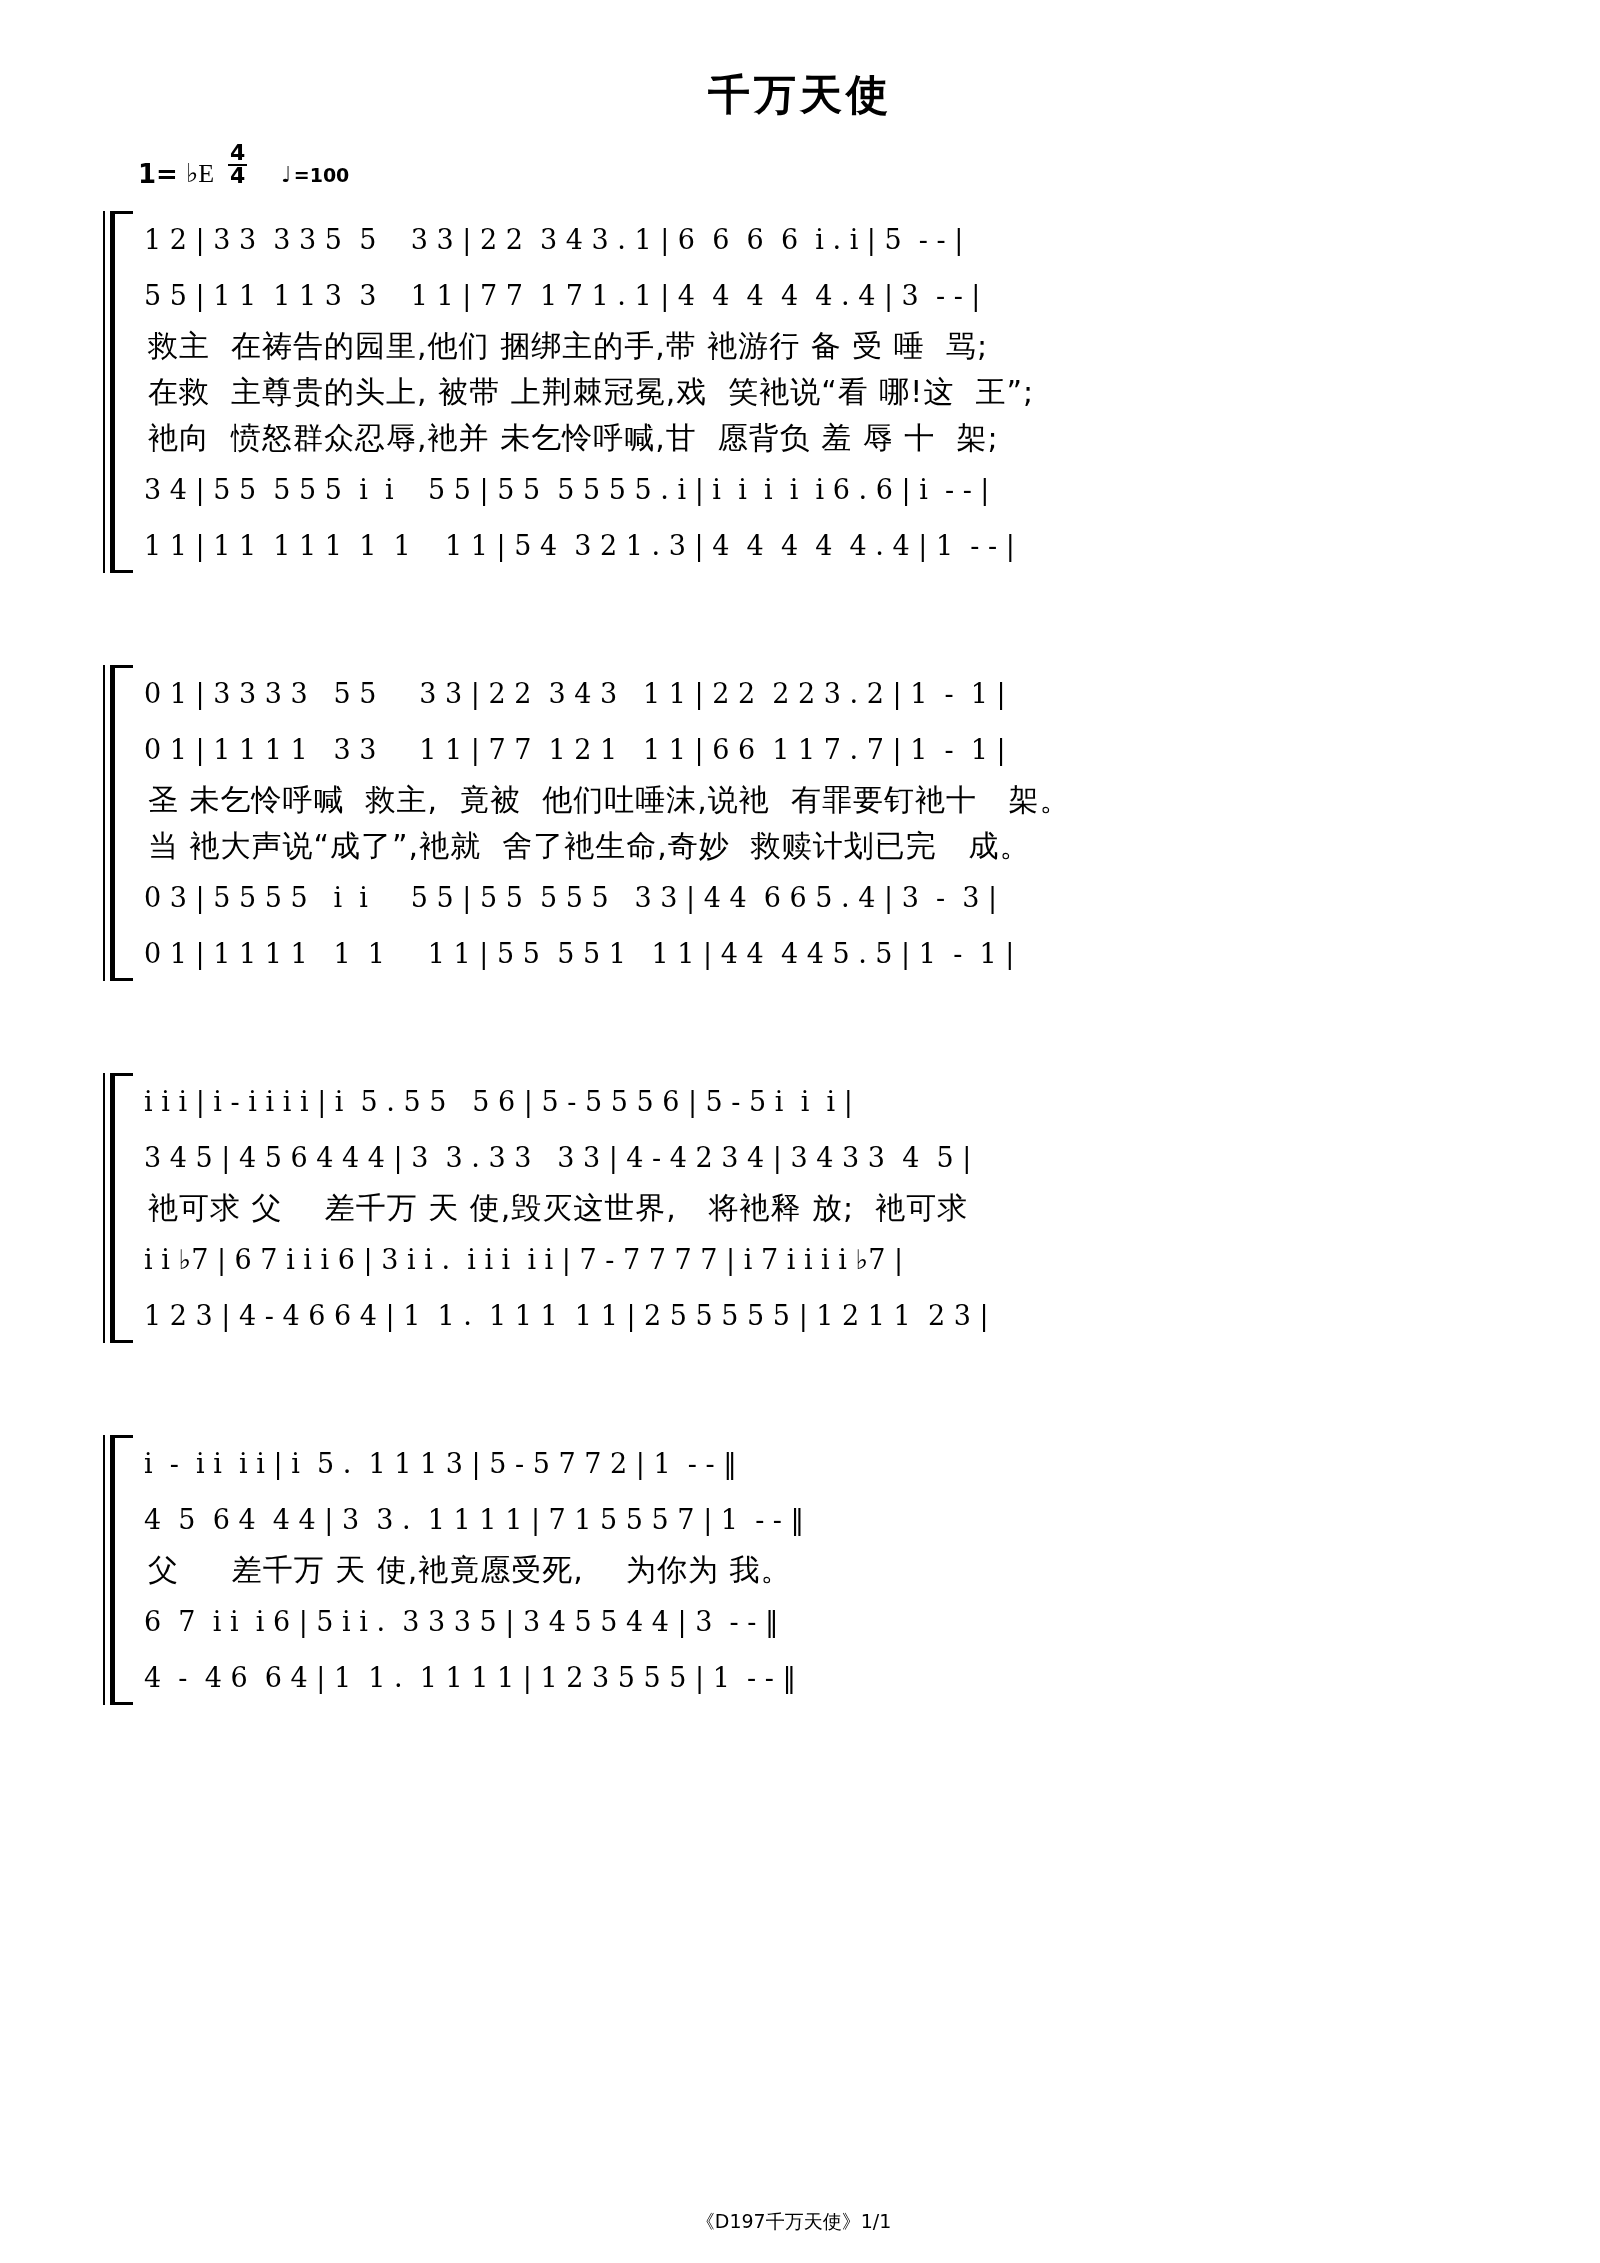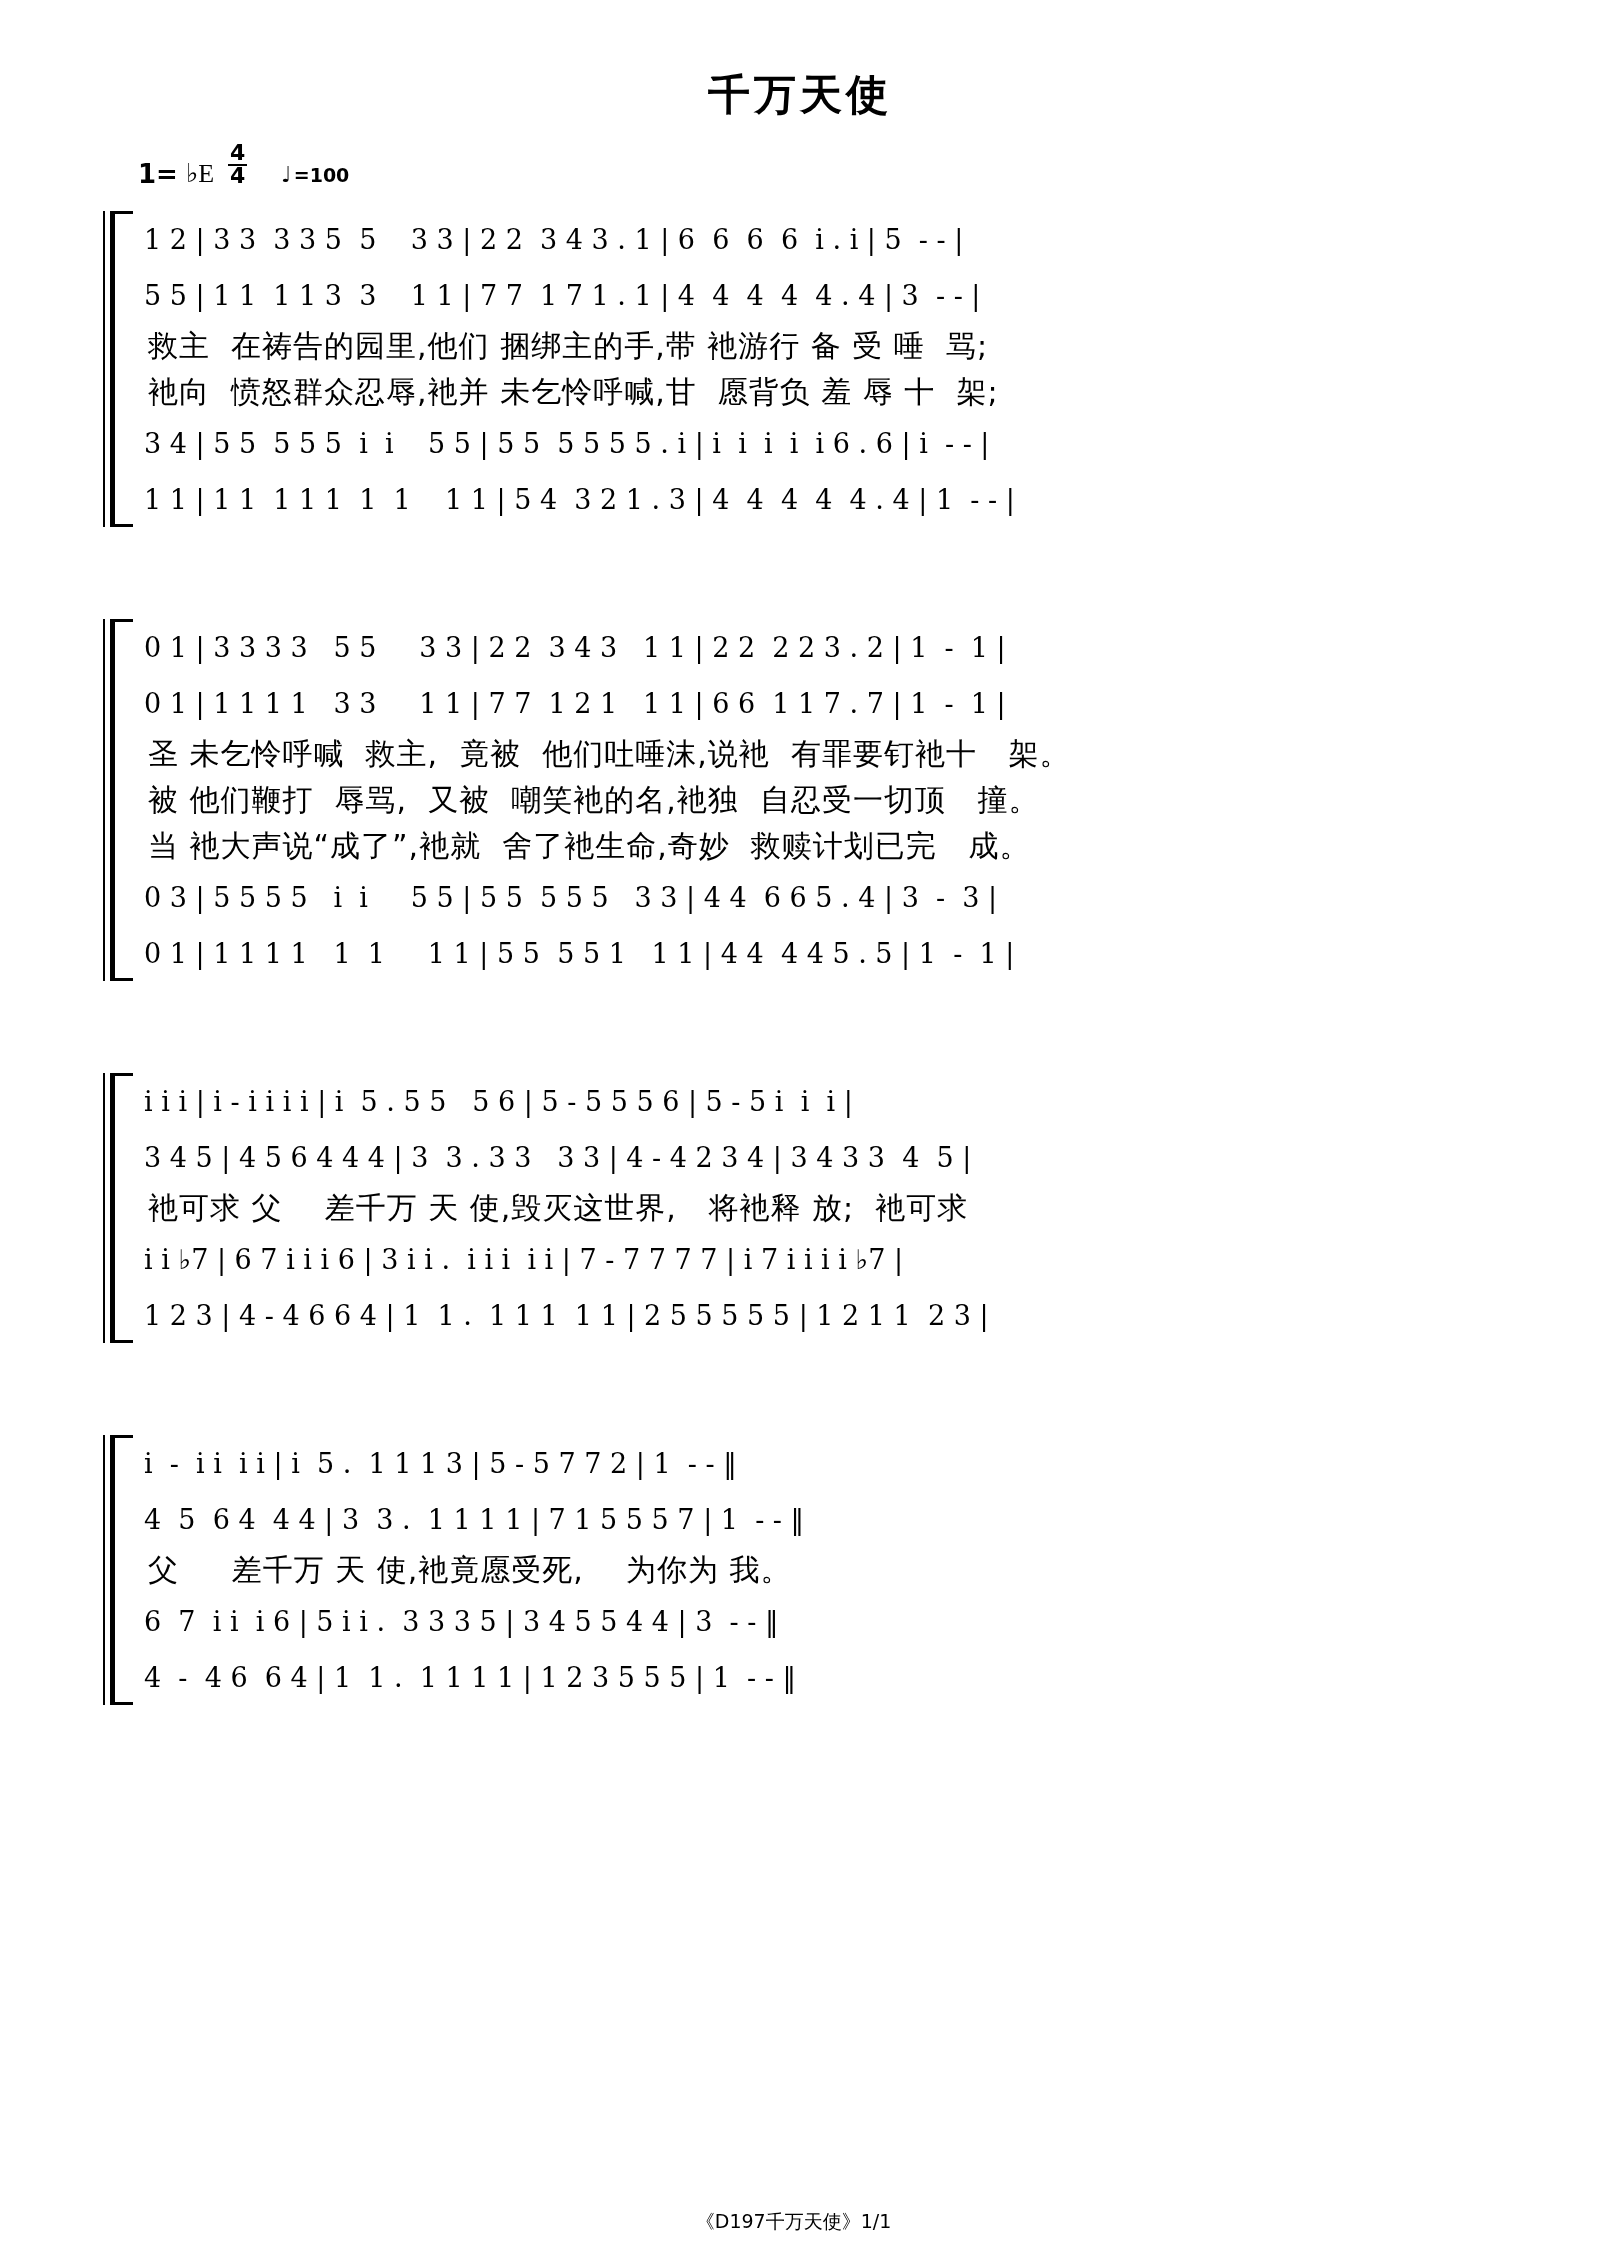--- a/index.html
+++ b/index.html
@@ -180,20 +180,23 @@
       <span class="notes">1 2 | 3 3  3 3 5  5    3 3 | 2 2  3 4 3 . 1 | 6  6  6  6  i . i | 5  - - |</span>
     </div>
     <div class="staffline">
       <span class="notes">5 5 | 1 1  1 1 3  3    1 1 | 7 7  1 7 1 . 1 | 4  4  4  4  4 . 4 | 3  - - |</span>
     </div>
 
     <div class="lyricline">
       <span class="lyr">救主  在祷告的园里,他们 捆绑主的手,带 衪游行 备 受 唾  骂;</span>
     </div>
     <div class="lyricline">
+      <span class="lyr">在救  主尊贵的头上, 被带 上荆棘冠冕,戏  笑衪说“看 哪!这  王”;</span>
+    </div>
+    <div class="lyricline">
       <span class="lyr">衪向  愤怒群众忍辱,衪并 未乞怜呼喊,甘  愿背负 羞 辱 十  架;</span>
     </div>
 
     <div class="staffline">
       <span class="notes">3 4 | 5 5  5 5 5  i  i    5 5 | 5 5  5 5 5 5 . i | i  i  i  i  i 6 . 6 | i  - - |</span>
     </div>
     <div class="staffline">
       <span class="notes">1 1 | 1 1  1 1 1  1  1    1 1 | 5 4  3 2 1 . 3 | 4  4  4  4  4 . 4 | 1  - - |</span>
     </div>
   </div>
@@ -203,23 +206,20 @@
 
     <div class="staffline">
       <span class="notes">0 1 | 3 3 3 3   5 5     3 3 | 2 2  3 4 3   1 1 | 2 2  2 2 3 . 2 | 1  -  1 |</span>
     </div>
     <div class="staffline">
       <span class="notes">0 1 | 1 1 1 1   3 3     1 1 | 7 7  1 2 1   1 1 | 6 6  1 1 7 . 7 | 1  -  1 |</span>
     </div>
 
     <div class="lyricline">
       <span class="lyr">圣 未乞怜呼喊  救主,  竟被  他们吐唾沫,说衪  有罪要钉衪十   架。</span>
-    </div>
-    <div class="lyricline">
-      <span class="lyr">被 他们鞭打  辱骂,  又被  嘲笑衪的名,衪独  自忍受一切顶   撞。</span>
     </div>
     <div class="lyricline">
       <span class="lyr">当 衪大声说“成了”,衪就  舍了衪生命,奇妙  救赎计划已完   成。</span>
     </div>
 
     <div class="staffline">
       <span class="notes">0 3 | 5 5 5 5   i  i     5 5 | 5 5  5 5 5   3 3 | 4 4  6 6 5 . 4 | 3  -  3 |</span>
     </div>
     <div class="staffline">
       <span class="notes">0 1 | 1 1 1 1   1  1     1 1 | 5 5  5 5 1   1 1 | 4 4  4 4 5 . 5 | 1  -  1 |</span>

